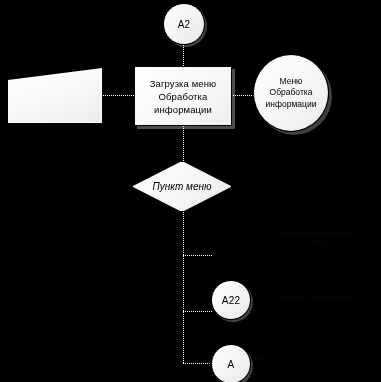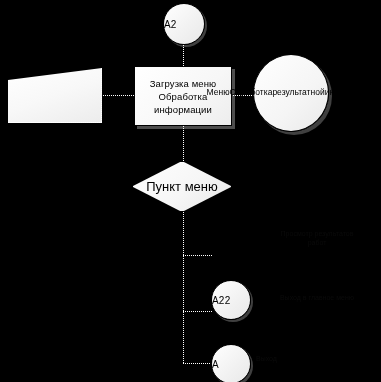--- a/index.html
+++ b/index.html
@@ -30,21 +30,21 @@
 
   
   .circle {
     position: absolute;
     border-radius: 50%;
     background: linear-gradient(135deg, #ffffff 0%, #f2f2f2 55%, #e8e8e8 100%);
     border: 1px solid #000000;
     box-shadow: 2px 2px 0 rgba(255,255,255,0.25);
     display: flex;
     align-items: center;
-    justify-content: flex-start;
+    justify-content: center;
     color: #000000;
     font-size: 10px;
     letter-spacing: 0.2px;
   }
 
   
   .process-box {
     position: absolute;
     background: linear-gradient(135deg, #ffffff 0%, #f7f7f7 60%, #ededed 100%);
     border: 1px solid #000000;
@@ -61,21 +61,21 @@
   }
 
   
   .ellipse {
     position: absolute;
     border-radius: 50%;
     background: linear-gradient(135deg, #ffffff 0%, #f5f5f5 60%, #e9e9e9 100%);
     border: 1px solid #000000;
     box-shadow: 3px 3px 0 rgba(255,255,255,0.25);
     display: flex;
-    flex-direction: row;
+    flex-direction: column;
     align-items: center;
     justify-content: center;
     color: #000000;
     font-size: 8.5px;
     line-height: 11.5px;
     text-align: center;
   }
 
   
   .diamond-wrap {
@@ -89,23 +89,24 @@
     clip-path: polygon(50% 0%, 100% 50%, 50% 100%, 0% 50%);
     box-shadow: 3px 3px 0 rgba(255,255,255,0.22);
   }
   .diamond-label {
     position: absolute;
     inset: 0;
     display: flex;
     align-items: center;
     justify-content: center;
     color: #000000;
-    font-size: 13px;
+    font-size: 10px;
     text-align: left;
     z-index: 2;
+    font-style: italic;
   }
 
   
   .trapezoid {
     position: absolute;
     background: linear-gradient(160deg, #ffffff 0%, #f8f8f8 50%, #ececec 100%);
     clip-path: polygon(0% 22%, 100% 0%, 100% 100%, 0% 100%);
     border-bottom: 1px dotted #ffffff;
   }
   .trapezoid-edge {
@@ -151,21 +152,20 @@
 
   <div class="process-box" style="left:134px; top:66px; width:96px; height:58px;">
     <span>Загрузка меню</span>
     <span>Обработка</span>
     <span>информации</span>
   </div>
 
   <div class="ellipse" style="left:253px; top:54px; width:74px; height:76px;">
     <span>Меню</span>
     <span>Обработка</span>
-    <span>результатной</span>
     <span>информации</span>
   </div>
 
   <div class="diamond-wrap" style="left:132px; top:161px; width:100px; height:51px;">
     <div class="diamond-shape"></div>
     <div class="diamond-label">Пункт меню</div>
   </div>
 
 
   <div class="circle" style="left:211px; top:280px; width:38px; height:38px;">

